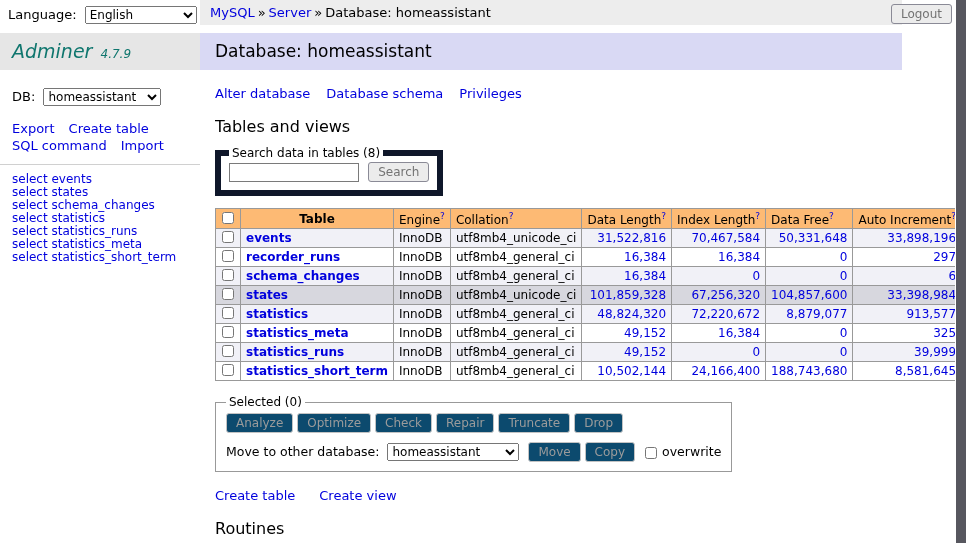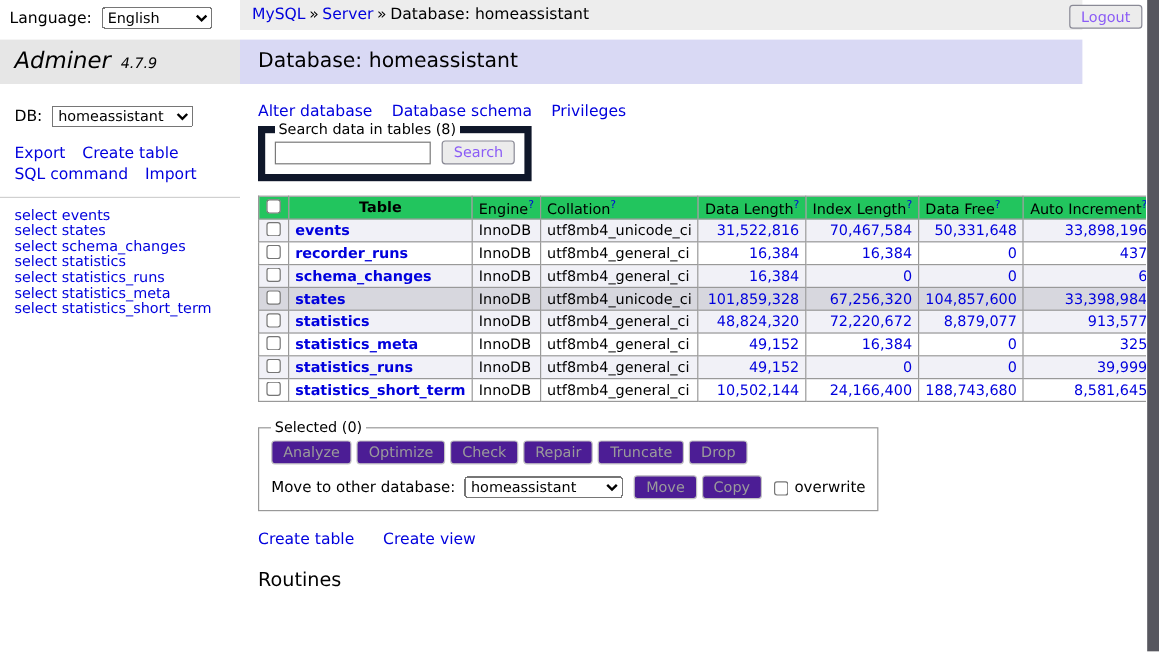--- a/index.html
+++ b/index.html
@@ -6,31 +6,31 @@
   html,body { margin:0; padding:0; }
   body {
     width:966px; height:543px; position:relative; overflow:hidden;
     font-family:"DejaVu Sans","Liberation Sans",sans-serif;
     font-size:13px; color:#000; background:#fff;
   }
   a { color:#0000dd; text-decoration:none; cursor:pointer; }
 
   
   .lang-bar { position:absolute; top:6px; left:8px; }
-  .lang-bar select { margin-left:4px; width:92px; font-size:12px; font-family:inherit; }
+  .lang-bar select { margin-left:4px; width:112px; font-size:12px; font-family:inherit; }
   .breadcrumb {
     position:absolute; left:200px; top:0; width:702px; height:25px;
     background:#ededed; padding:5px 10px 0; font-size:13px; white-space:nowrap;
   }
   .breadcrumb .sep { margin:0 3px; color:#000; }
   .logout { position:absolute; top:4px; right:14px; }
 
   
   .sidebar { position:absolute; left:0; top:33px; width:200px; bottom:0; background:#fff; }
-  .brand { background:#e6e6e6; height:37px; padding:7px 12px; color:#000000; font-style:italic; }
+  .brand { background:#e6e6e6; height:37px; padding:7px 12px; color:#0f766e; font-style:italic; }
   .brand-name { font-size:19px; }
   .brand-ver { font-size:12px; margin-left:4px; }
   .db-row { margin:18px 12px 0; }
   .db-row select { width:118px; margin-left:4px; font-size:12px; font-family:inherit; }
   .side-links { margin:14px 12px 0; line-height:17px; }
   .side-links p { margin:0; }
   .side-links a { margin-right:14px; }
   .side-rule { border:0; border-top:1px solid #d0d0d0; margin:10px 0 8px; }
   .table-list { margin:0 12px; font-size:12px; line-height:13px; }
   .tbl-item { white-space:nowrap; }
@@ -43,28 +43,28 @@
   .nav-links { margin:16px 0 0; }
   .nav-links a { margin-right:16px; }
   .section-heading { font-size:16px; font-weight:normal; margin:16px 0 10px; }
 
   .search-fs { display:inline-block; border:6px solid #0f172a; margin:0; padding:2px 8px 8px; min-width:195px; }
   fieldset legend { font-size:12px; padding:0 3px; }
   .search-input { width:130px; height:19px; border:1px solid #7a7a7a; font-size:12px; padding:1px 3px; margin-right:5px; font-family:inherit; vertical-align:middle; }
 
   .btn {
     font-size:12px; font-family:inherit; padding:2px 9px;
-    border:1px solid #8a8a96; border-radius:3px; background:#ececec; color:#8b5cf6; cursor:pointer;
+    border:1px solid #8a8a96; border-radius:3px; background:#ececec; color:#737373; cursor:pointer;
   }
-  .btn:disabled { color:#9b9b9b; border-color:#c3c3c3; background:#4c1d95; cursor:default; }
+  .btn:disabled { color:#9b9b9b; border-color:#c3c3c3; background:#0c4a6e; cursor:default; }
 
   
   .tables-grid { border-collapse:collapse; margin-top:12px; font-size:12px; }
   .tables-grid th, .tables-grid td { border:1px solid #999; padding:1px 5px; height:17px; white-space:nowrap; }
-  .tables-grid th { background:#22c55e; font-weight:normal; text-align:left; }
+  .tables-grid th { background:#fdba74; font-weight:normal; text-align:left; }
   .tables-grid th.c-name { text-align:center; font-weight:bold; min-width:118px; }
   .tables-grid th sup a { font-size:9px; }
   td.c-num { text-align:right; }
   a.tname { font-weight:bold; }
   tr.odd { background:#f1f1f7; }
   tr.hl { background:#d7d7de; }
   tr.total .c-name { font-weight:bold; text-align:left; }
   .c-check { width:20px; text-align:center; }
   input[type=checkbox] { margin:1px; width:12px; height:12px; }
 
@@ -130,20 +130,21 @@
 
 <div class="title-bar">
   <h2>Database: homeassistant</h2>
 </div>
 
 <div class="main">
   <p class="nav-links">
     <a>Alter database</a><a>Database schema</a><a>Privileges</a>
   </p>
 
+  <h3 class="section-heading">Tables and views</h3>
 
   <fieldset class="search-fs">
     <legend>Search data in tables (8)</legend>
     <input type="text" class="search-input" value="" style="">
     <button class="btn">Search</button>
   </fieldset>
 
   <table class="tables-grid">
     <thead>
       <tr id="grid-head">
@@ -169,21 +170,21 @@
           <td class="c-num"><a>33,898,196</a></td>
         </tr>
         <tr>
           <td class="c-check"><input type="checkbox" style=""></td>
           <td class="c-name"><a class="tname">recorder_runs</a></td>
           <td>InnoDB</td>
           <td>utf8mb4_general_ci</td>
           <td class="c-num"><a>16,384</a></td>
           <td class="c-num"><a>16,384</a></td>
           <td class="c-num"><a>0</a></td>
-          <td class="c-num"><a>437</a></td>
+          <td class="c-num"><a>297</a></td>
         </tr>
         <tr class="odd">
           <td class="c-check"><input type="checkbox" style=""></td>
           <td class="c-name"><a class="tname">schema_changes</a></td>
           <td>InnoDB</td>
           <td>utf8mb4_general_ci</td>
           <td class="c-num"><a>16,384</a></td>
           <td class="c-num"><a>0</a></td>
           <td class="c-num"><a>0</a></td>
           <td class="c-num"><a>6</a></td>

